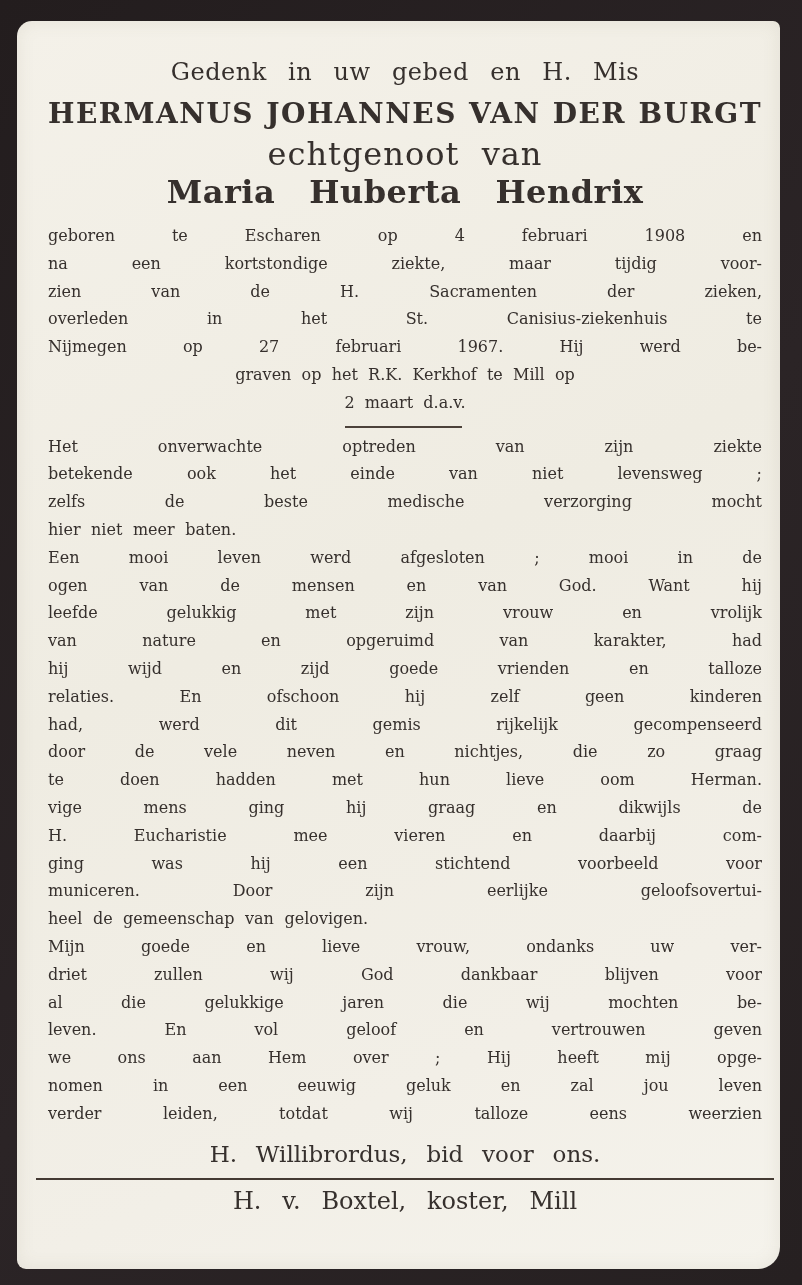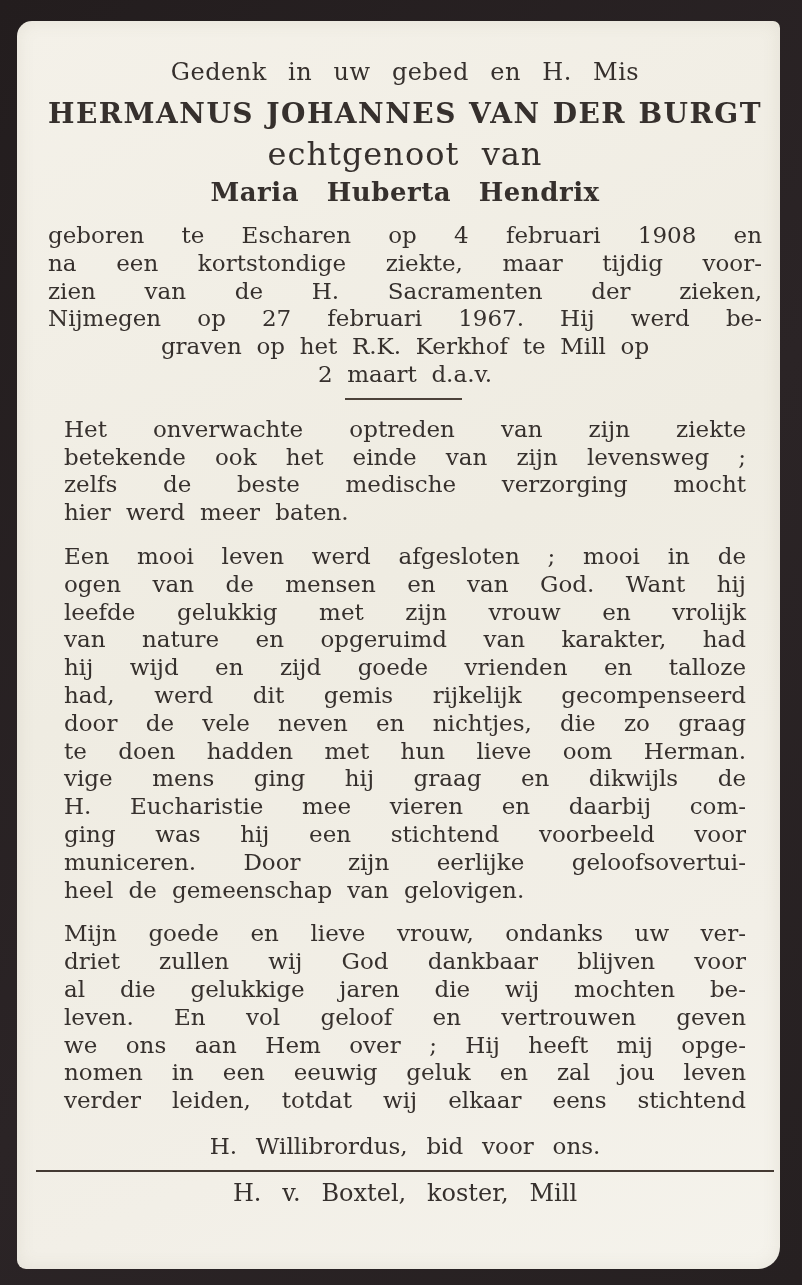--- a/index.html
+++ b/index.html
@@ -20,21 +20,21 @@
     background: linear-gradient(155deg, #f4f1e9 0%, #efece2 45%, #f2efe7 78%, #f5f3ec 100%);
     border-radius: 15px 7px 22px 9px;
     box-shadow: inset 0 0 18px rgba(120,105,80,0.10);
     color: #36302d;
   }
   .content {
     position: absolute;
     top: 36px; left: 31px; right: 18px;
   }
   .line, .jline, .cline, .lline {
-    font-size: 23px;
+    font-size: 16px;
     line-height: 27.8px;
     white-space: normal;
   }
   .jline { text-align: justify; text-align-last: justify; }
   .cline { text-align: center; word-spacing: 0.32em; }
   .lline { text-align: left;  word-spacing: 0.34em; }
 
   .intro-line {
     text-align: center;
     font-size: 24px; line-height: 30px;
@@ -51,33 +51,33 @@
   .relation-line {
     margin-top: 5px;
     text-align: center;
     font-size: 32px; line-height: 30px;
     word-spacing: 0.35em;
     letter-spacing: 1px;
   }
   .spouse-line {
     margin-top: 6px;
     text-align: center;
-    font-size: 26px; line-height: 34px;
+    font-size: 32px; line-height: 34px;
     font-weight: bold;
     word-spacing: 0.7em;
     letter-spacing: 0.5px;
   }
   .vitae { margin-top: 13px; }
   .divider {
     width: 117px; height: 2px;
     background: #4c423a;
     margin: 9px auto 5px auto;
     transform: translateX(-2px);
   }
-  .memorial-par { margin: 16px; }
+  .memorial-par { margin: 0; }
   .prayer-line {
     margin-top: 11px;
     text-align: center;
     font-size: 23px; line-height: 30px;
     word-spacing: 0.5em;
   }
   .footer-rule {
     height: 2px;
     background: #443a33;
     margin: 9px -12px 0 -12px;
@@ -102,66 +102,68 @@
 
       <div class="relation-line">echtgenoot van</div>
 
       <div class="spouse-line">Maria Huberta Hendrix</div>
 
       <div class="vitae">
         <div>
             <div class="jline">geboren te Escharen op 4 februari 1908 en</div>
             <div class="jline">na een kortstondige ziekte, maar tijdig voor-</div>
             <div class="jline">zien van de H. Sacramenten der zieken,</div>
+            <div class="jline">overleden in het St. Canisius-ziekenhuis te</div>
             <div class="jline">Nijmegen op 27 februari 1967. Hij werd be-</div>
           </div>
         <div>
             <div class="cline">graven op het R.K. Kerkhof te Mill op</div>
             <div class="cline">2 maart d.a.v.</div>
           </div>
       </div>
 
       <div class="divider"></div>
 
       <div class="memorial-par">
         <div>
             <div class="jline">Het onverwachte optreden van zijn ziekte</div>
-            <div class="jline">betekende ook het einde van zijn levensweg ;</div>
+            <div class="jline">betekende ook het einde van niet levensweg ;</div>
             <div class="jline">zelfs de beste medische verzorging mocht</div>
           </div>
-        <div class="lline">hier werd meer baten.</div>
+        <div class="lline">hier niet meer baten.</div>
       </div>
 
       <div class="memorial-par">
         <div>
             <div class="jline">Een mooi leven werd afgesloten ; mooi in de</div>
             <div class="jline">ogen van de mensen en van God. Want hij</div>
             <div class="jline">leefde gelukkig met zijn vrouw en vrolijk</div>
             <div class="jline">van nature en opgeruimd van karakter, had</div>
             <div class="jline">hij wijd en zijd goede vrienden en talloze</div>
+            <div class="jline">relaties. En ofschoon hij zelf geen kinderen</div>
             <div class="jline">had, werd dit gemis rijkelijk gecompenseerd</div>
             <div class="jline">door de vele neven en nichtjes, die zo graag</div>
             <div class="jline">te doen hadden met hun lieve oom Herman.</div>
             <div class="jline">vige mens ging hij graag en dikwijls de</div>
             <div class="jline">H. Eucharistie mee vieren en daarbij com-</div>
             <div class="jline">ging was hij een stichtend voorbeeld voor</div>
             <div class="jline">municeren. Door zijn eerlijke geloofsovertui-</div>
           </div>
         <div class="lline">heel de gemeenschap van gelovigen.</div>
       </div>
 
       <div class="memorial-par">
         <div>
             <div class="jline">Mijn goede en lieve vrouw, ondanks uw ver-</div>
             <div class="jline">driet zullen wij God dankbaar blijven voor</div>
             <div class="jline">al die gelukkige jaren die wij mochten be-</div>
             <div class="jline">leven. En vol geloof en vertrouwen geven</div>
             <div class="jline">we ons aan Hem over ; Hij heeft mij opge-</div>
             <div class="jline">nomen in een eeuwig geluk en zal jou leven</div>
-            <div class="jline">verder leiden, totdat wij elkaar eens stichtend</div>
+            <div class="jline">verder leiden, totdat wij talloze eens weerzien</div>
           </div>
       </div>
 
       <div class="prayer-line">H. Willibrordus, bid voor ons.</div>
 
       <div class="footer-rule"></div>
 
       <div class="printer-line">H. v. Boxtel, koster, Mill</div>
 
     </div>

